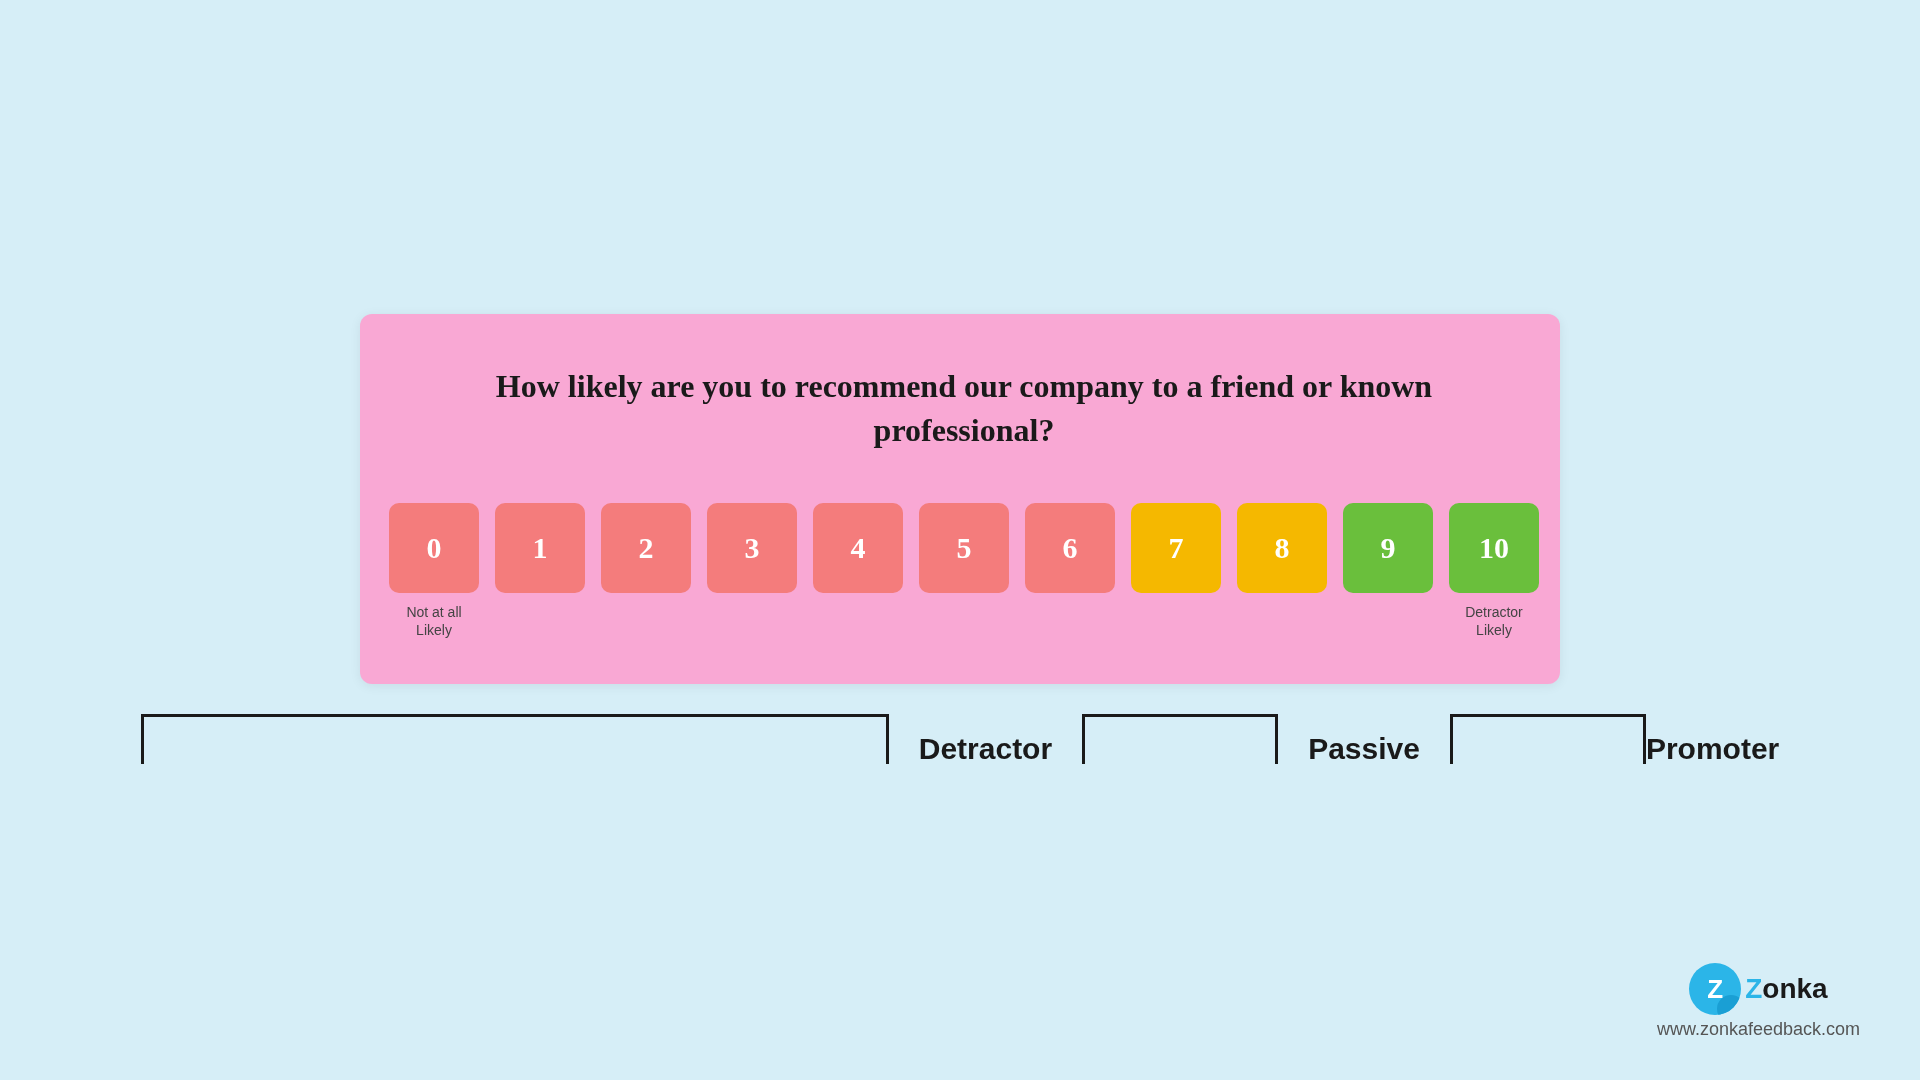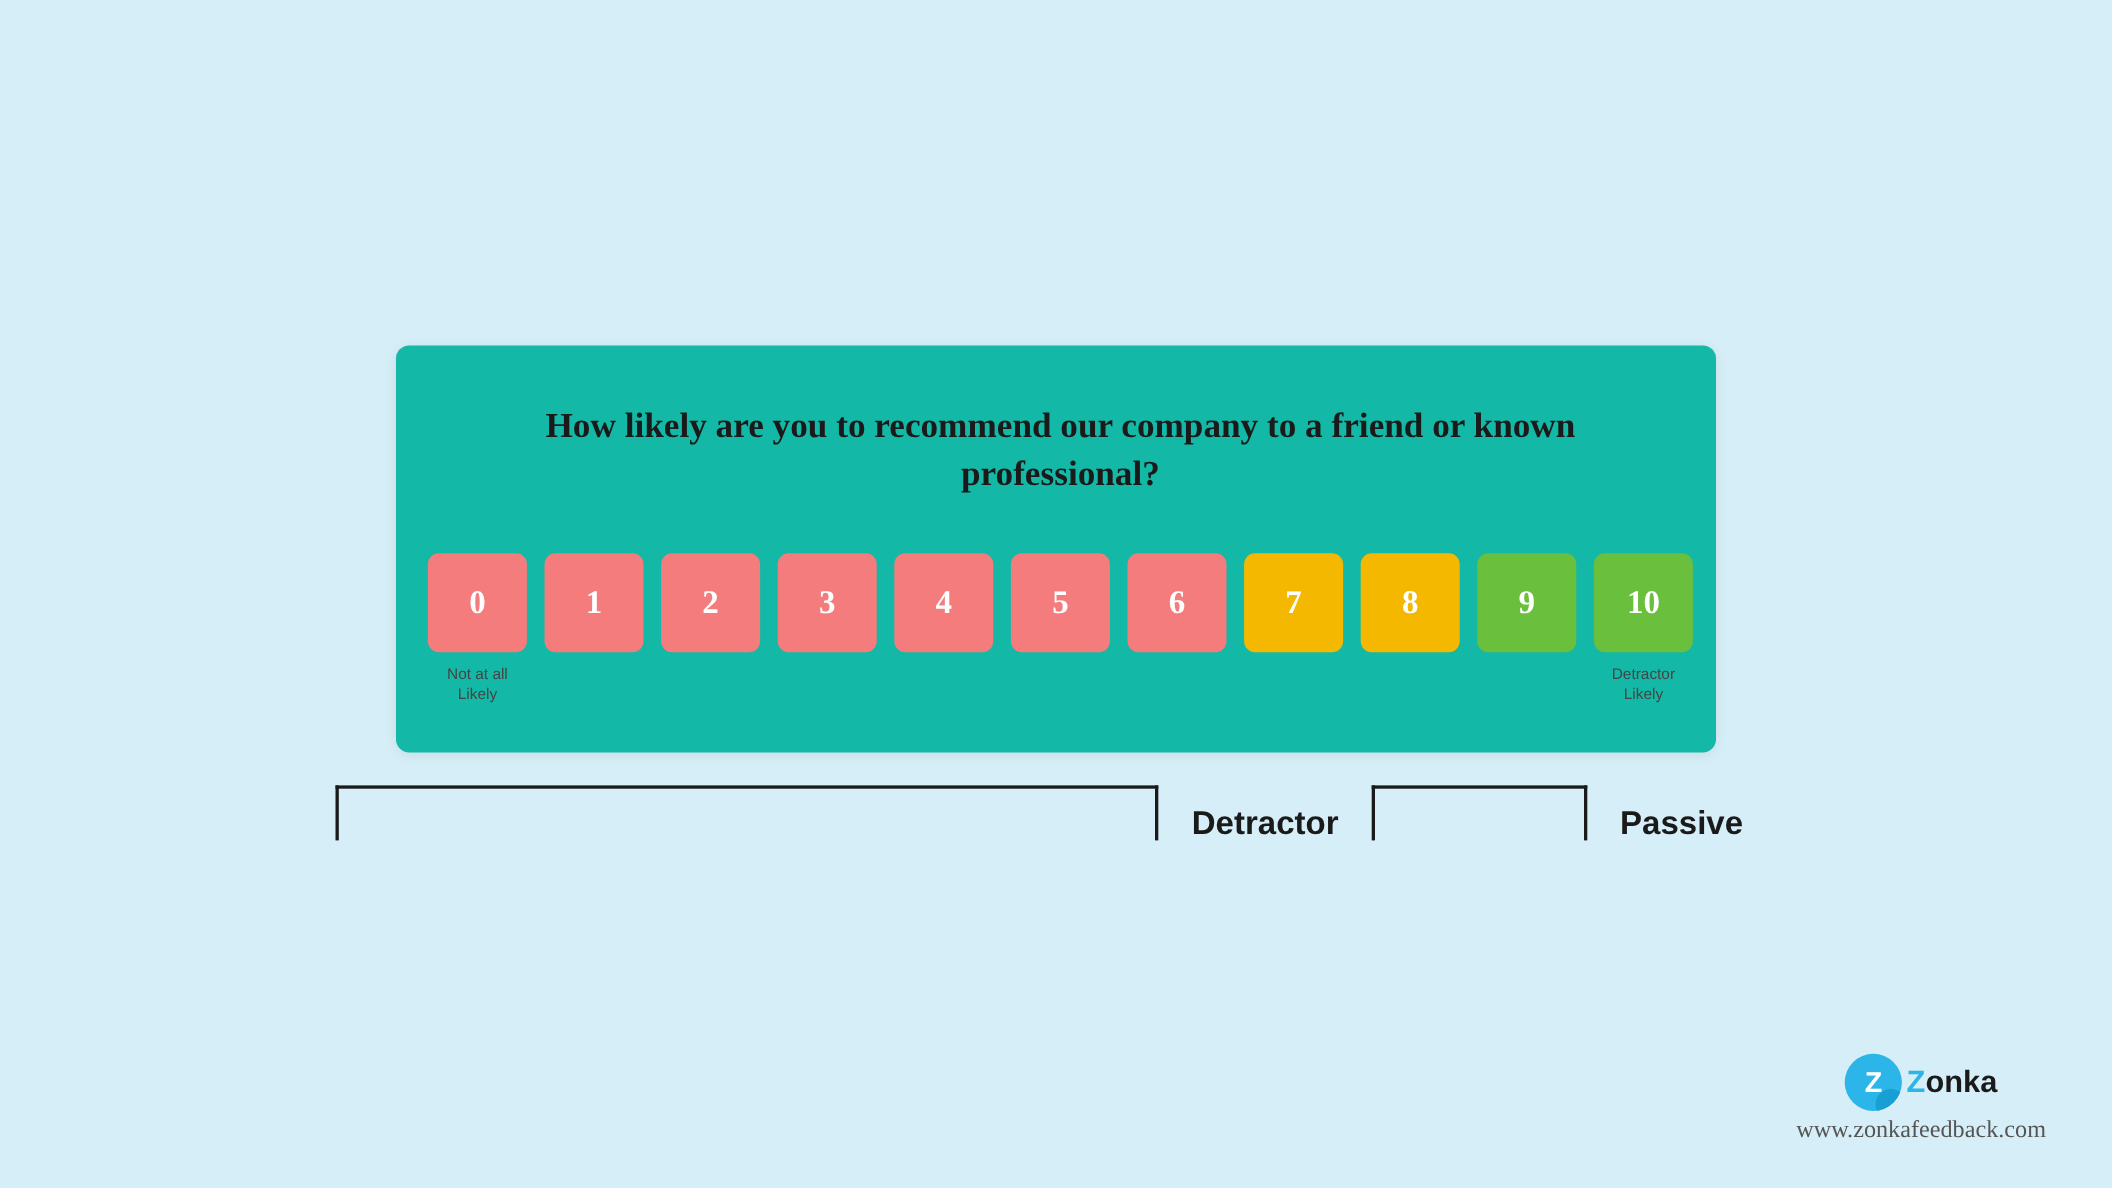--- a/index.html
+++ b/index.html
@@ -17,21 +17,21 @@
     }
 
     .main-container {
       display: flex;
       flex-direction: column;
       align-items: center;
       width: 1200px;
     }
 
     .card {
-      background: #14b8a6;
+      background: #f9a8d4;
       border-radius: 12px;
       padding: 50px 60px 45px 68px;
       width: 100%;
       box-shadow: 0 2px 12px rgba(0,0,0,0.07);
     }
 
     .question {
       text-align: center;
       font-size: 32px;
       font-weight: bold;
@@ -180,23 +180,23 @@
       font-weight: bold;
       color: #1a1a1a;
       font-family: Arial, sans-serif;
     }
 
     .zonka-text span {
       color: #2bb5e8;
     }
 
     .zonka-url {
-      font-size: 22px;
+      font-size: 18px;
       color: #555;
-      font-family: Liberation Serif, serif;
+      font-family: Liberation Sans, sans-serif;
       margin-top: 4px;
     }
   </style>
 </head>
 <body>
 
 <div class="main-container">
   <div class="card">
     <div class="question">How likely are you to recommend our company to a friend or known professional?</div>
 
@@ -244,20 +244,24 @@
     <div class="cat-item">
       <div class="bracket-detractor"></div>
       <div class="category-label">Detractor</div>
     </div>
     <div style="width:30px;"></div>
     <div class="cat-item">
       <div class="bracket-passive"></div>
       <div class="category-label">Passive</div>
     </div>
     <div style="width:30px;"></div>
+    <div class="cat-item">
+      <div class="bracket-promoter"></div>
+      <div class="category-label">Promoter</div>
+    </div>
   </div>
 </div>
 
 <div class="logo-area">
   <div class="zonka-logo">
     <div class="zonka-circle">
       <span class="zonka-z">Z</span>
       <div class="zonka-circle-inner"></div>
     </div>
     <div class="zonka-text">

